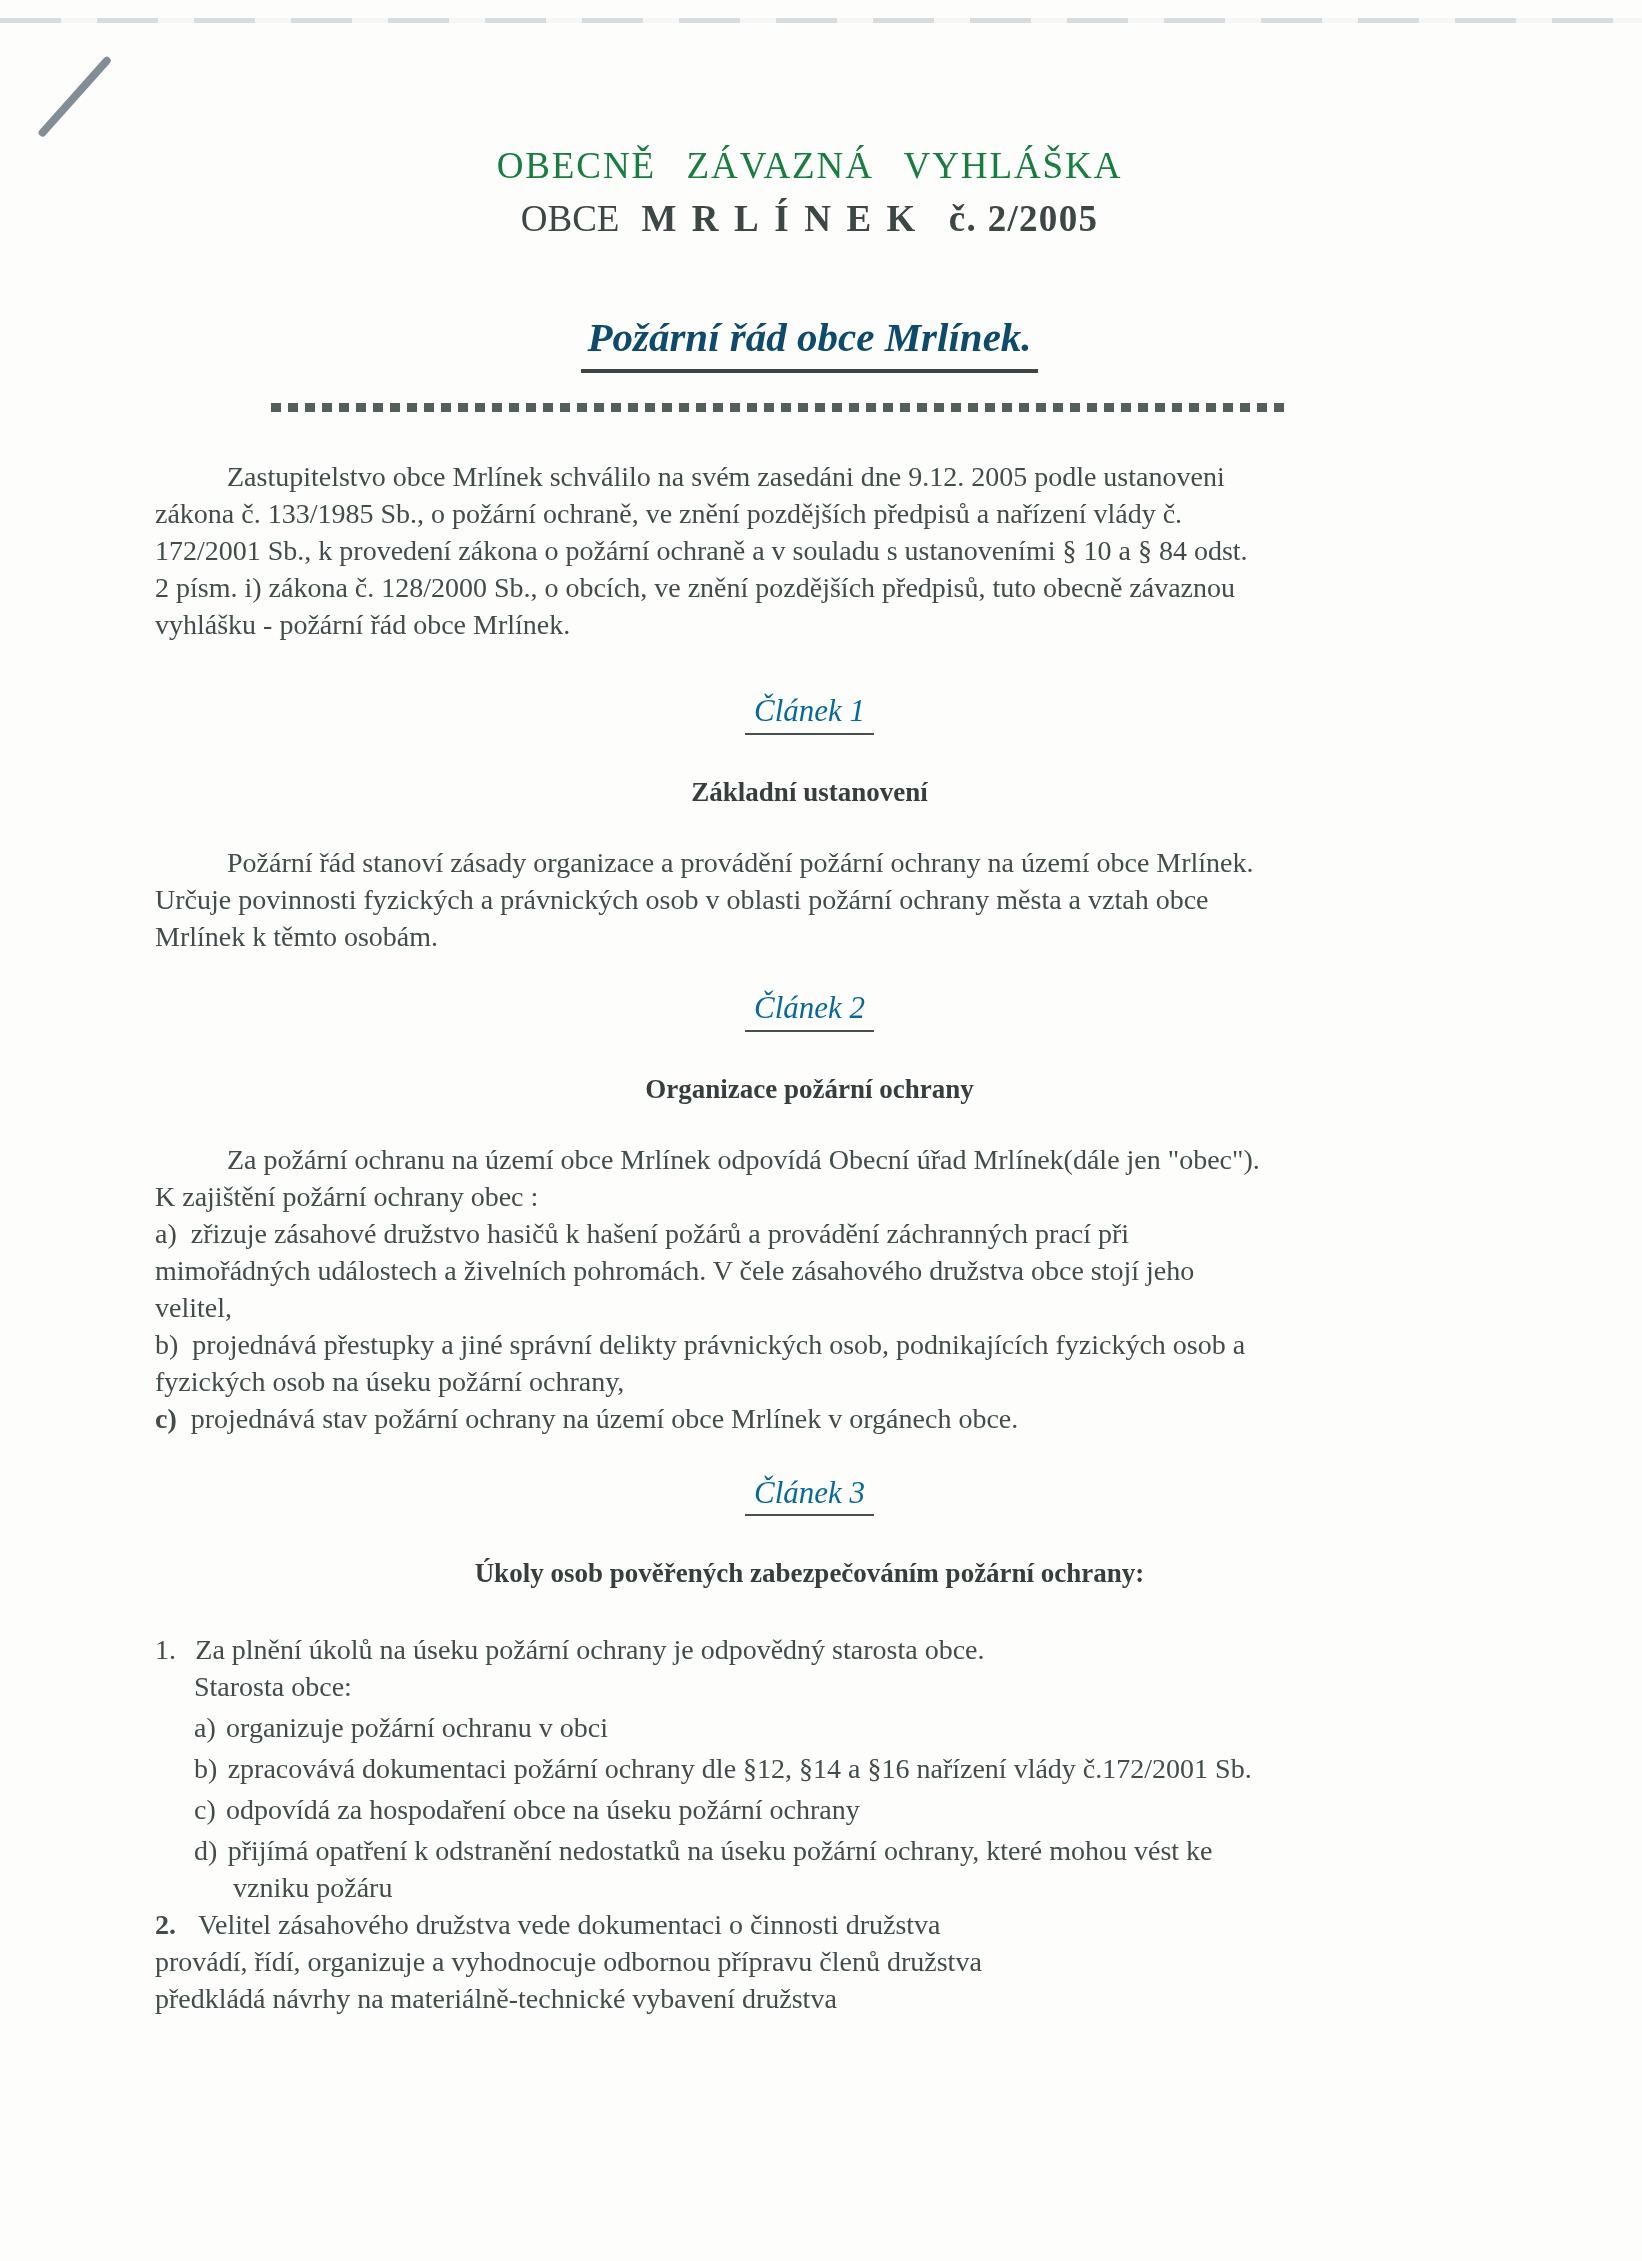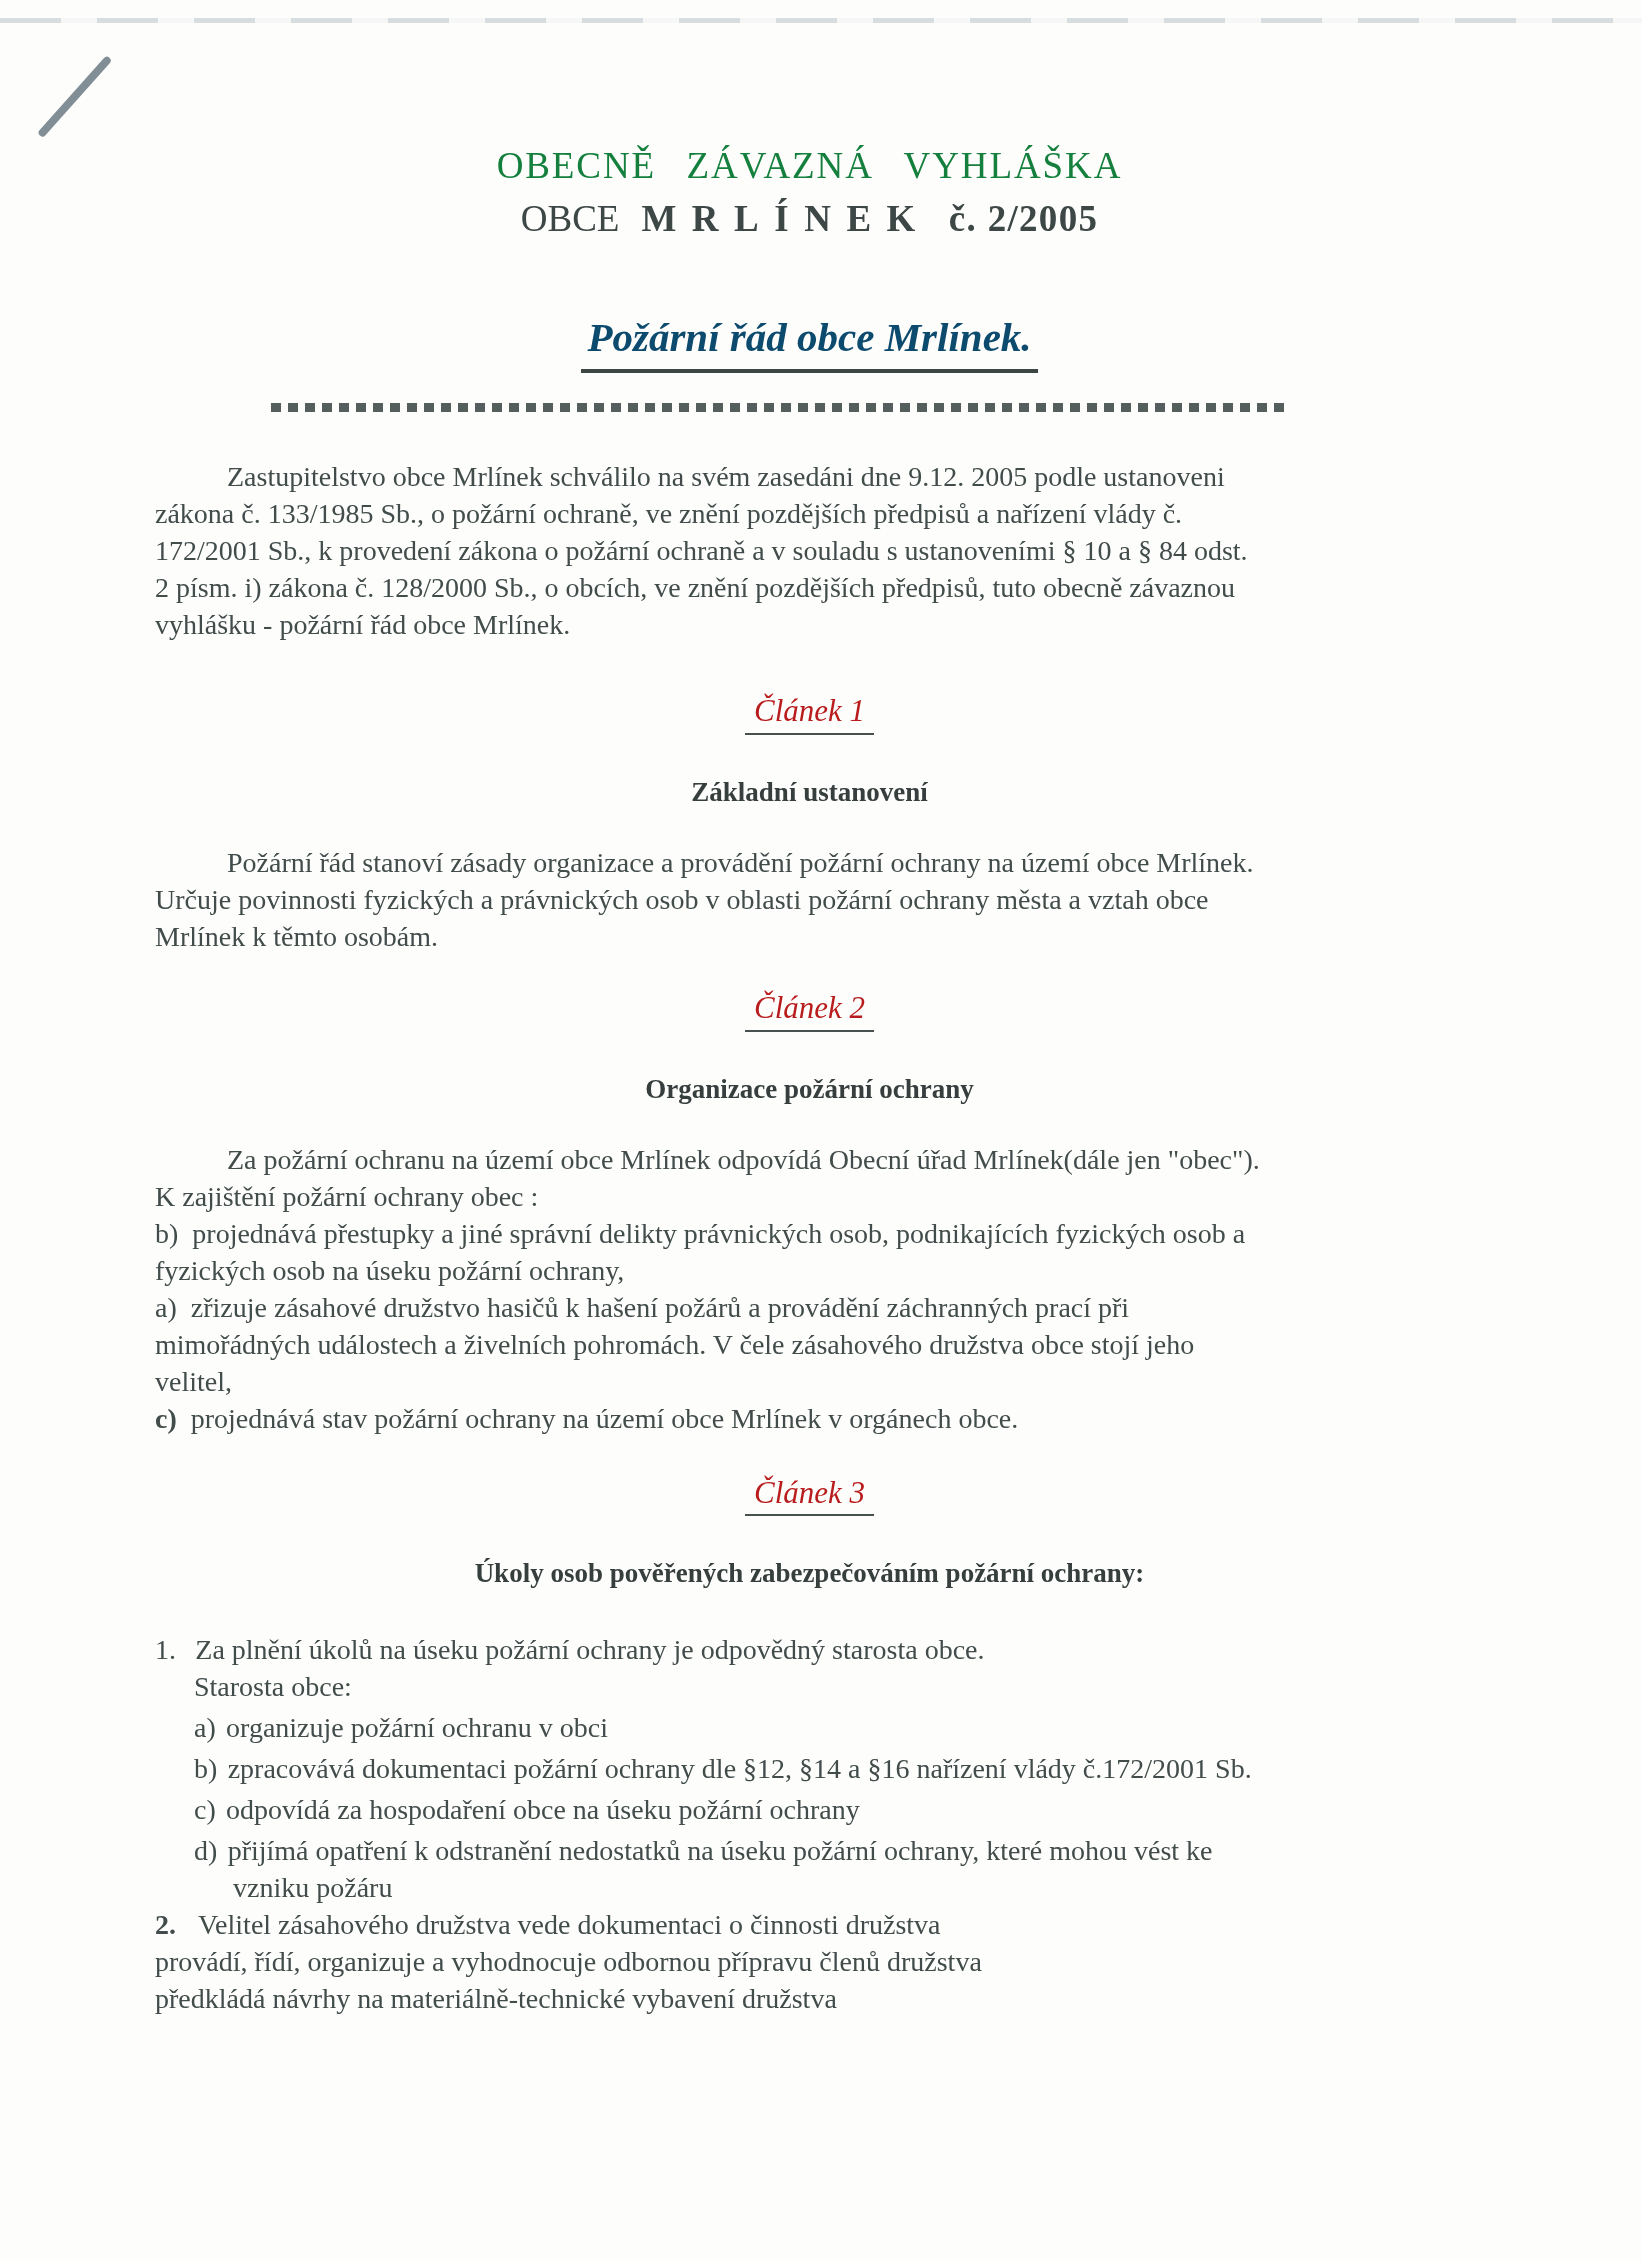--- a/index.html
+++ b/index.html
@@ -40,21 +40,21 @@
   .divider{
     margin-top:30px;margin-left:116px;width:1019px;height:8.4px;
     background:repeating-linear-gradient(90deg,#535e5d 0 9.7px,transparent 9.7px 17px);
   }
   .para{white-space:pre-line;margin:0;}
   .indent{text-indent:72px;}
   .intro{margin-top:46px;}
   .art-head-wrap{margin-top:49px;}
   .art-head{
     display:inline-block;
-    font-size:31px;line-height:37px;font-style:italic;color:#b91c1c;
+    font-size:31px;line-height:37px;font-style:italic;color:#0369a1;
     padding:0 9px 3.9px 9px;border-bottom:2.6px solid #46504f;
   }
   .art-sub{font-size:27px;line-height:35px;font-weight:bold;color:#363f3e;margin-top:40px;}
   .art-body{margin-top:34px;}
   .mt52{margin-top:34px;} .mt48{margin-top:31px;} .mt58{margin-top:37px;}
   .mt62{margin-top:40px;} .mt66{margin-top:43px;} .mt68{margin-top:44px;}
   .item{white-space:pre-line;margin:0;}
   .item .label{margin-right:14px;}
   .bold{font-weight:bold;}
   .num-item .label{margin-right:19.3px;}
@@ -101,25 +101,25 @@
 Určuje povinnosti fyzických a právnických osob v oblasti požární ochrany města a vztah obce
 Mrlínek k těmto osobám.</p>
     </section>
 
     <section>
       <div class="center art-head-wrap mt52"><span class="art-head">Článek 2</span></div>
       <div class="center art-sub">Organizace požární ochrany</div>
       <p class="para indent art-body">Za požární ochranu na území obce Mrlínek odpovídá Obecní úřad Mrlínek(dále jen "obec").
 K zajištění požární ochrany obec :</p>
 
-      <p class="item mt68"><span class="label">b)</span><span>projednává přestupky a jiné správní delikty právnických osob, podnikajících fyzických osob a
-fyzických osob na úseku požární ochrany,</span></p>
       <p class="item mt48"><span class="label">a)</span><span>zřizuje zásahové družstvo hasičů k hašení požárů a provádění záchranných prací při
 mimořádných událostech a živelních pohromách. V čele zásahového družstva obce stojí jeho
 velitel,</span></p>
+      <p class="item mt68"><span class="label">b)</span><span>projednává přestupky a jiné správní delikty právnických osob, podnikajících fyzických osob a
+fyzických osob na úseku požární ochrany,</span></p>
       <p class="item mt62"><span class="label bold">c)</span><span>projednává stav požární ochrany na území obce Mrlínek v orgánech obce.</span></p>
     </section>
 
     <section>
       <div class="center art-head-wrap mt58"><span class="art-head">Článek 3</span></div>
       <div class="center art-sub">Úkoly osob pověřených zabezpečováním požární ochrany:</div>
 
       <div class="mt62">
         <p class="item num-item"><span class="label">1.</span><span>Za plnění úkolů na úseku požární ochrany je odpovědný starosta obce.</span></p>
         <div class="sub-block">

